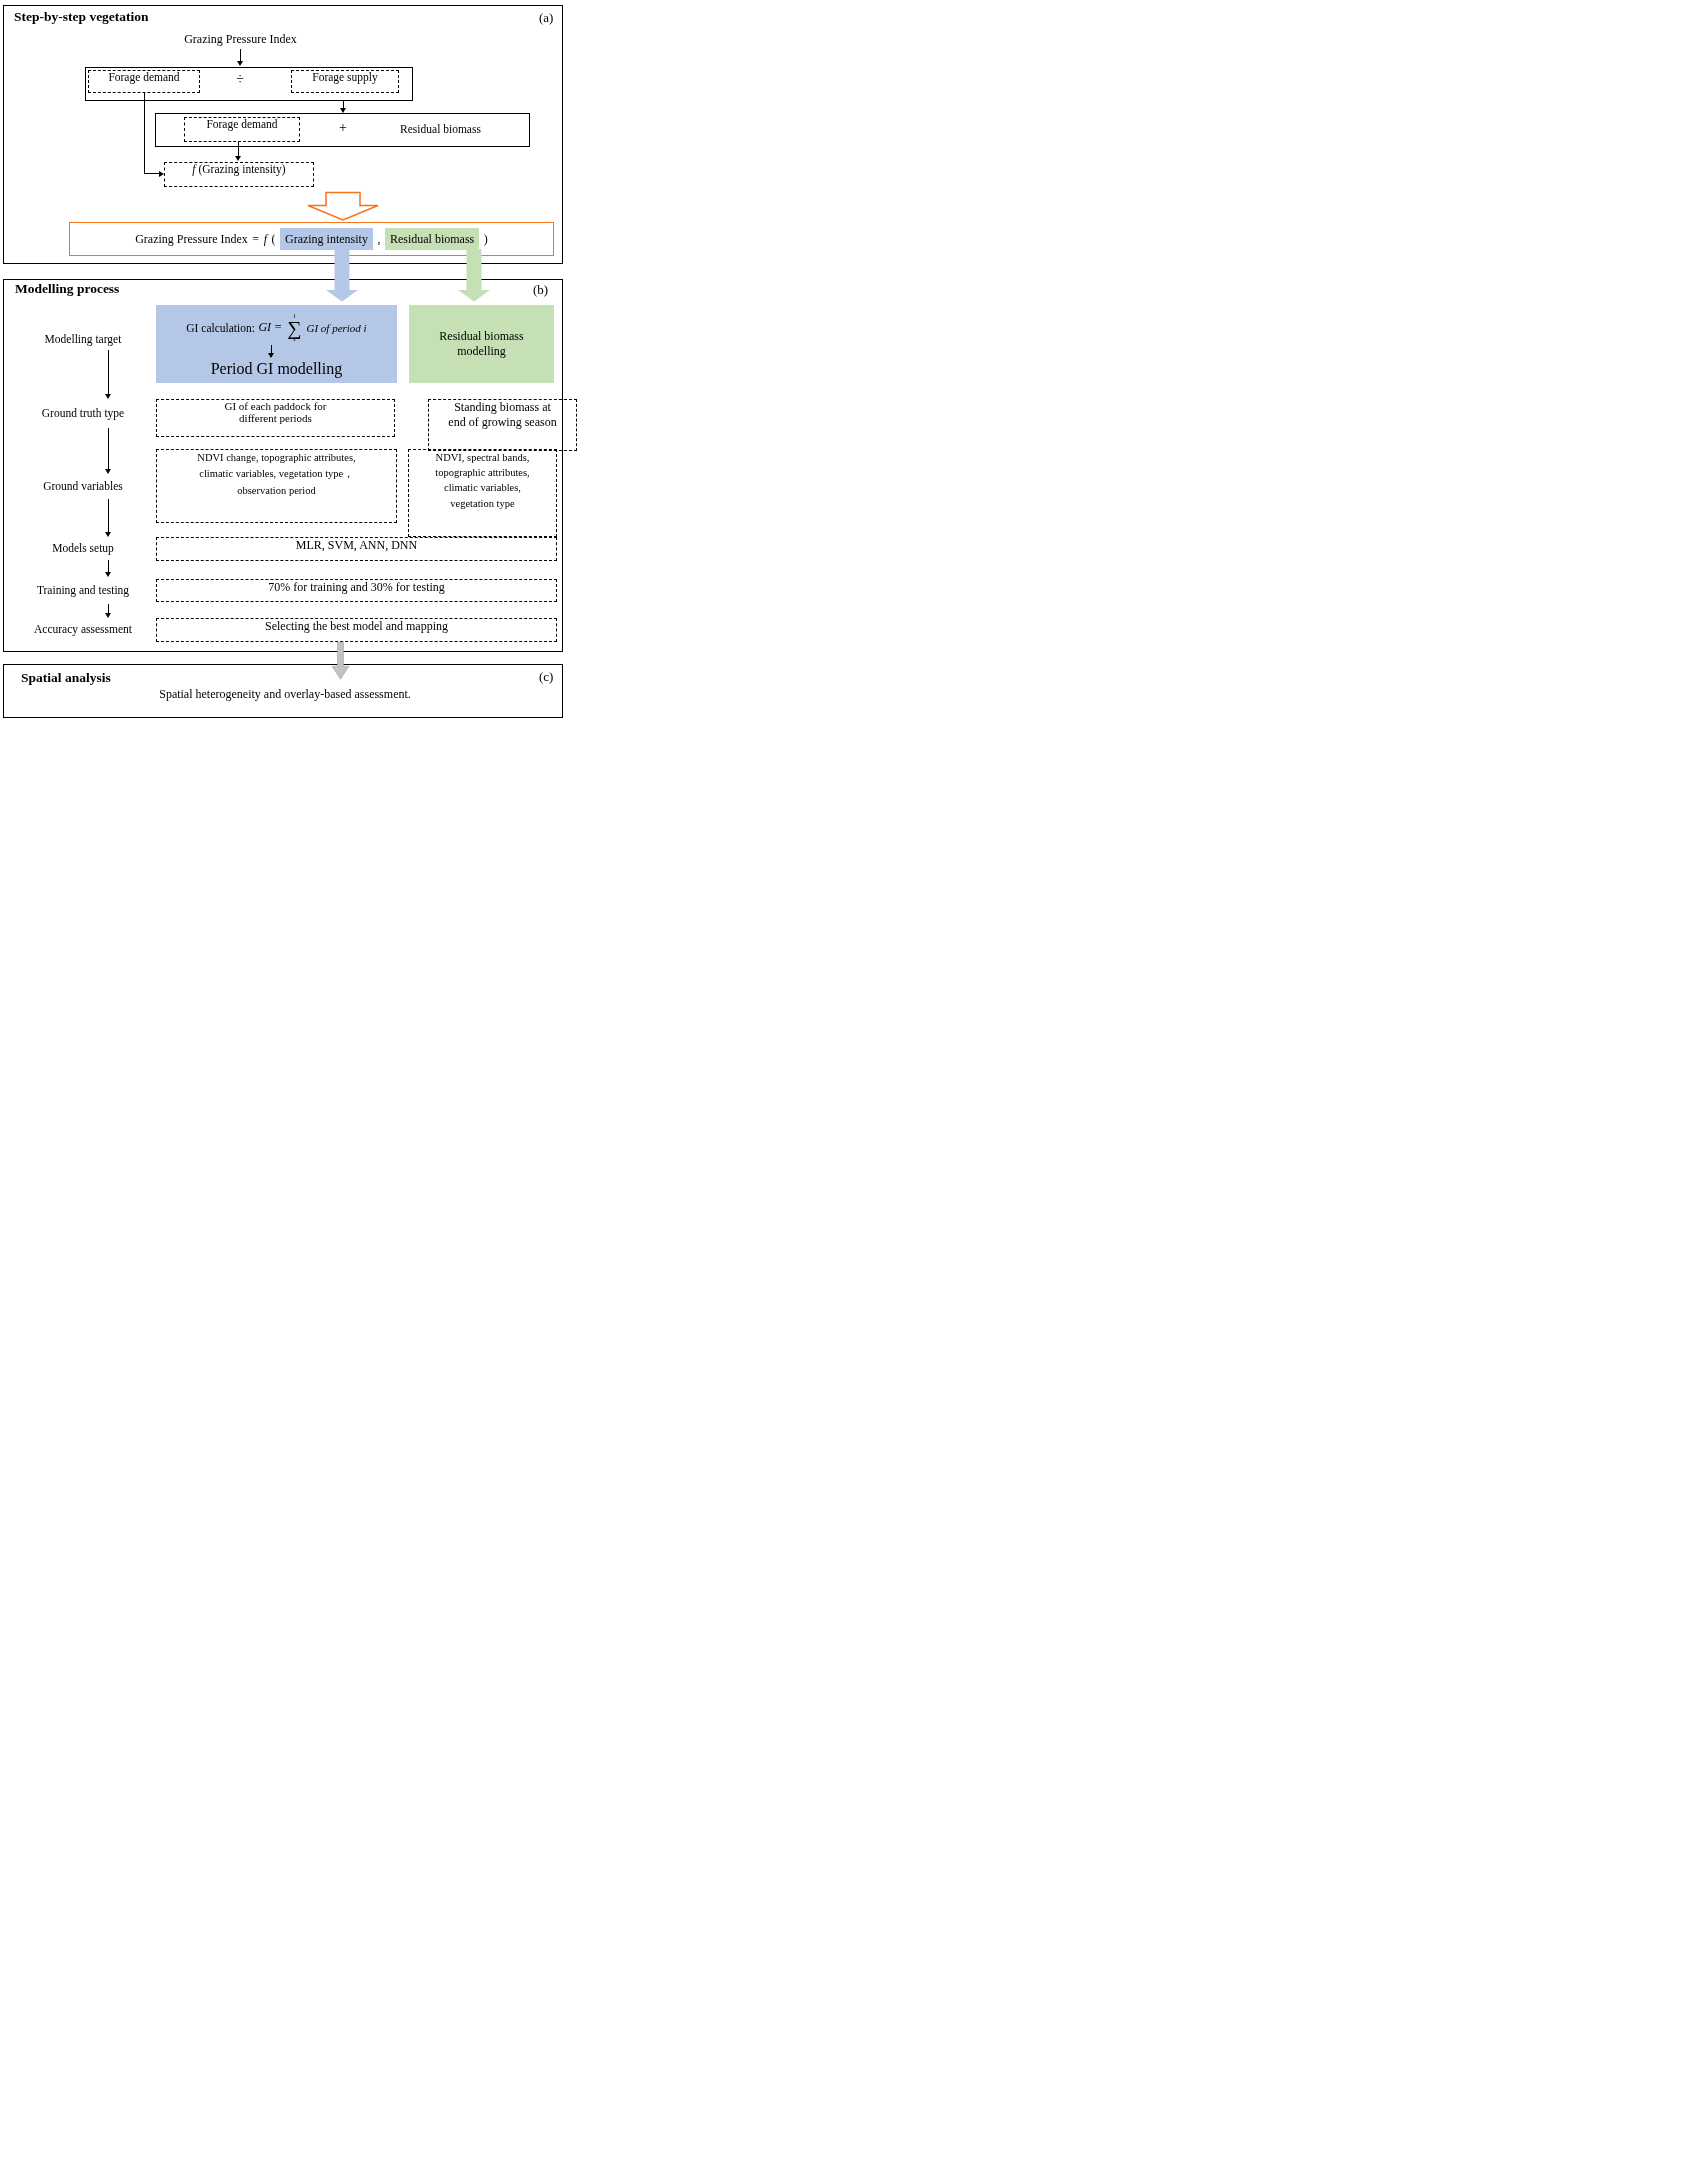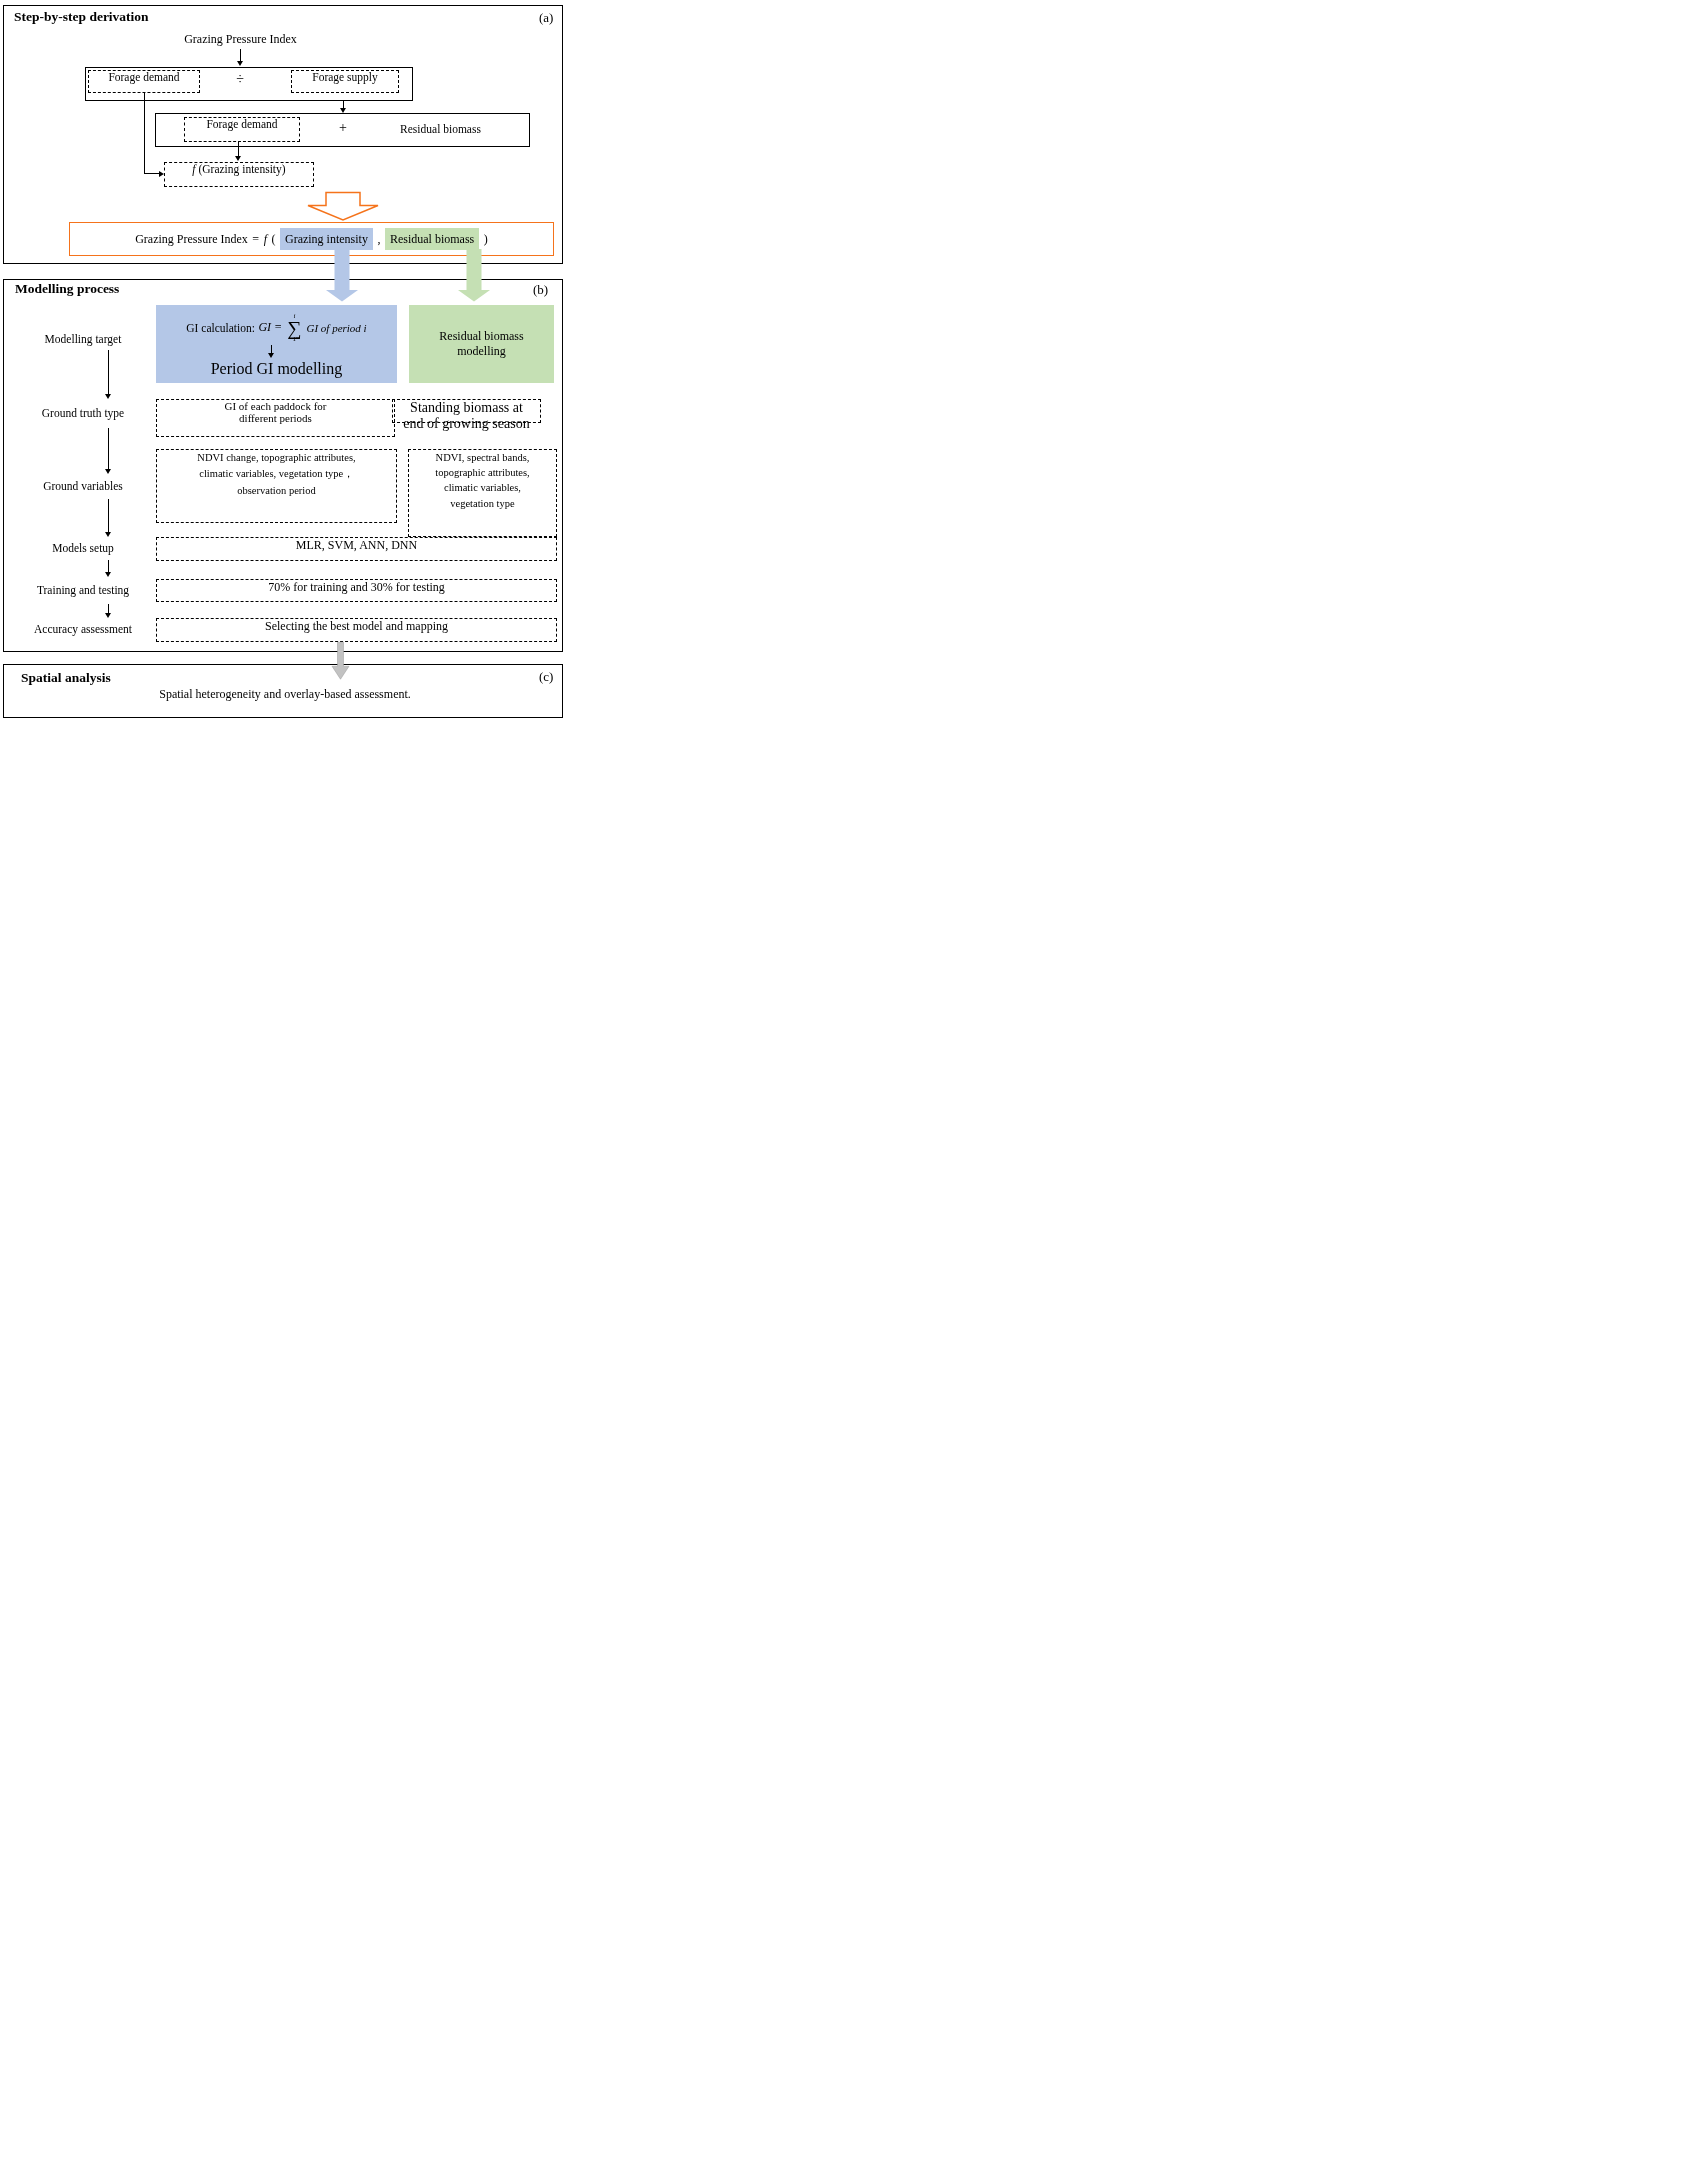--- a/index.html
+++ b/index.html
@@ -36,21 +36,21 @@
   .sumblock .bot{font-size:7px;}
   .leftlabel{position:absolute;left:10px;width:146px;text-align:center;font-size:11.5px;}
   svg{position:absolute;overflow:visible;}
 </style>
 </head>
 <body>
 
 <div class="page">
 
   <div class="panel" style="left:3px;top:5px;width:560px;height:259px;"></div>
-  <div class="ptitle" style="left:14px;top:9px;">Step-by-step derivation</div>
+  <div class="ptitle" style="left:14px;top:9px;">Step-by-step vegetation</div>
   <div class="ptag" style="left:539px;top:10px;">(a)</div>
 
   <div class="txt center" style="left:150px;top:32px;width:181px;font-size:12px;">Grazing Pressure Index</div>
 
   <div class="vline" style="left:240px;top:49px;height:12px;"></div>
   <div class="tdown" style="left:237px;top:61px;"></div>
 
   <div class="solid" style="left:85px;top:67px;width:328px;height:34px;"></div>
   <div class="dashed" style="left:88px;top:70px;width:112px;height:23px;font-size:11.5px;">
     <span>Forage demand</span>
@@ -133,21 +133,21 @@
   <div class="tdown" style="left:105px;top:469px;"></div>
   <div class="vline" style="left:108px;top:499px;height:34px;"></div>
   <div class="tdown" style="left:105px;top:532px;"></div>
   <div class="vline" style="left:108px;top:560px;height:13px;"></div>
   <div class="tdown" style="left:105px;top:572px;"></div>
   <div class="vline" style="left:108px;top:604px;height:9.5px;"></div>
   <div class="tdown" style="left:105px;top:613px;"></div>
 
   <div class="dashed pre" style="left:156px;top:399px;width:239px;height:38px;font-size:11px;">GI of each paddock for
 different periods</div>
-  <div class="dashed pre" style="left:392px;top:399px;width:149px;height:24px;font-size:14px;">Standing biomass at
+  <div class="dashed pre" style="left:428px;top:399px;width:149px;height:52px;font-size:12px;">Standing biomass at
 end of growing season</div>
 
   <div class="dashed pre" style="left:156px;top:449px;width:241px;height:74px;font-size:10.5px;line-height:1.55;">NDVI change, topographic attributes,
 climatic variables, vegetation type，
 observation period</div>
   <div class="dashed pre" style="left:408px;top:449px;width:149px;height:88px;font-size:10.5px;line-height:1.45;">NDVI, spectral bands,
 topographic attributes,
 climatic variables,
 vegetation type</div>
 

